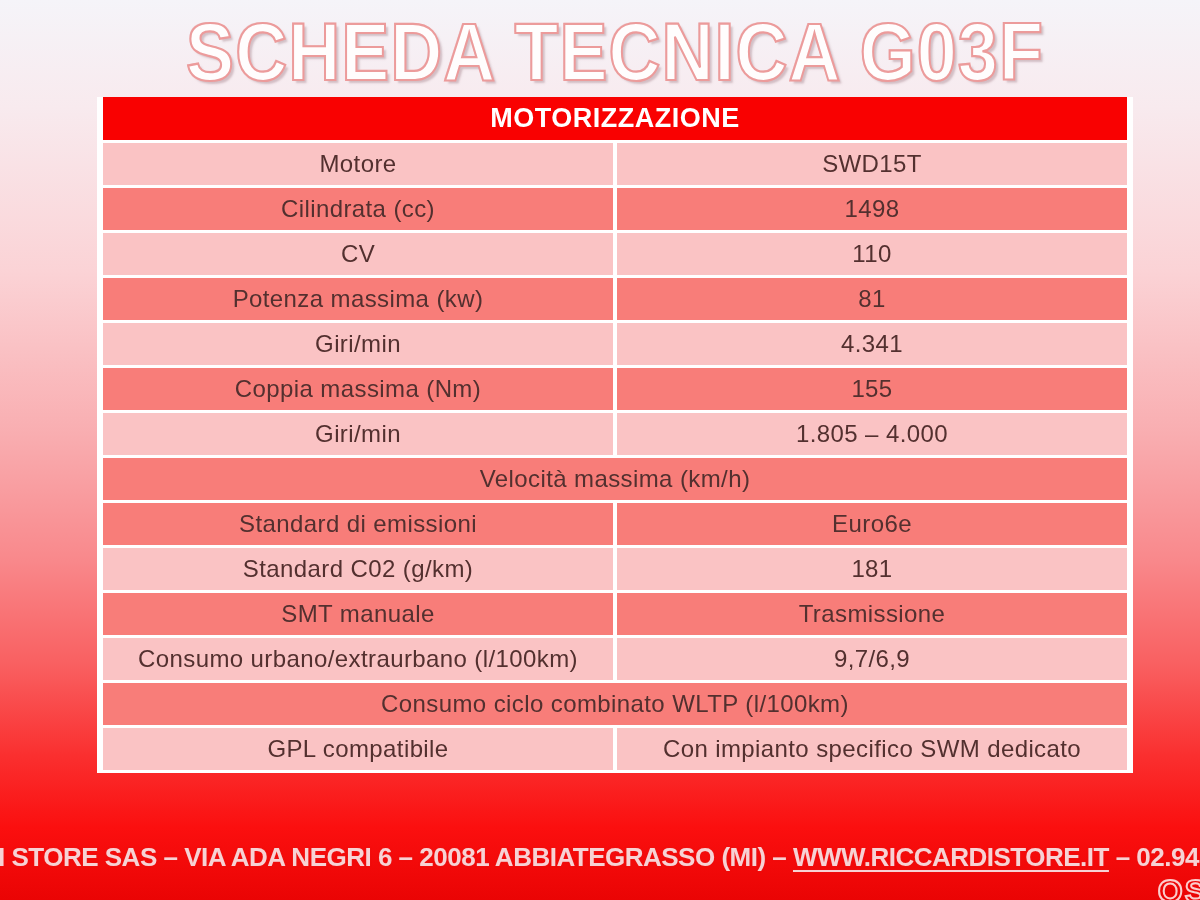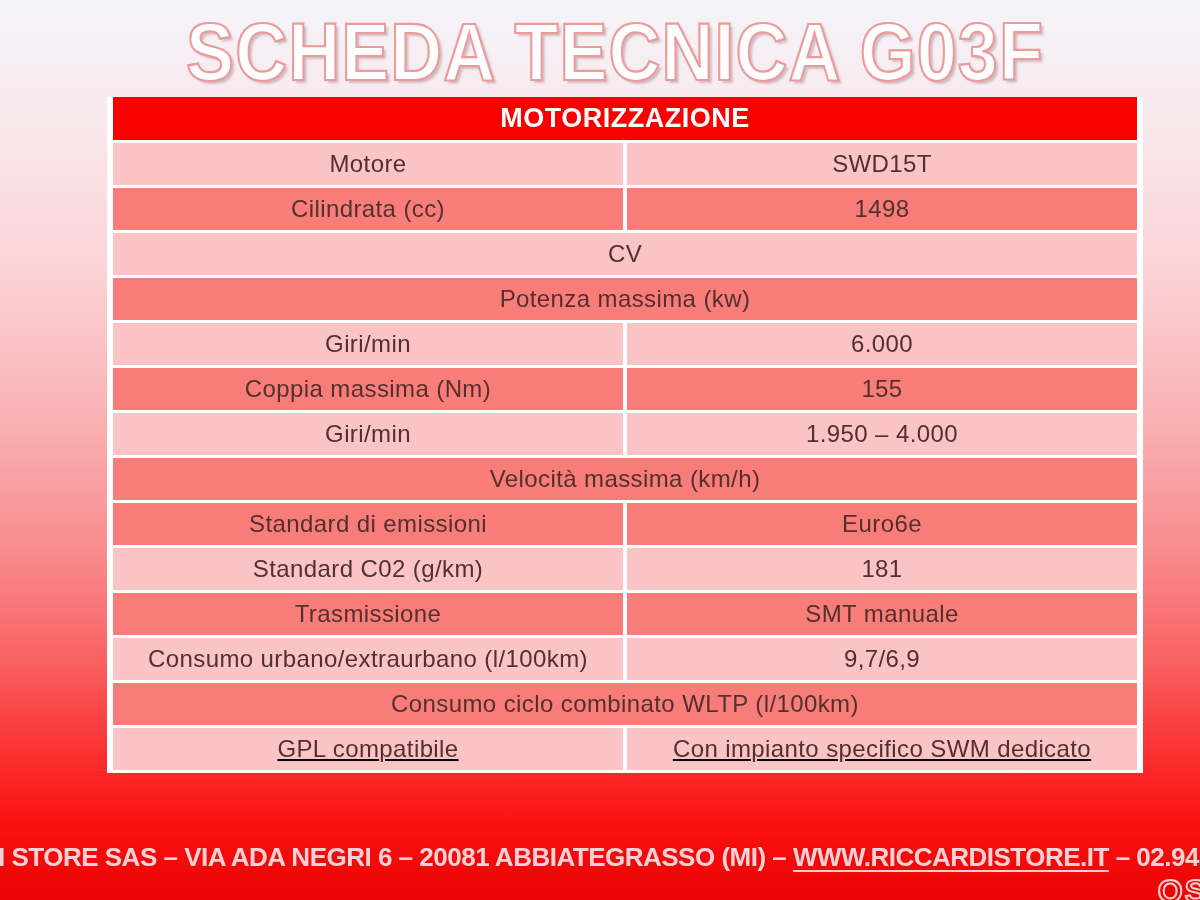--- a/index.html
+++ b/index.html
@@ -26,33 +26,33 @@
     color:#fffdfd;
     -webkit-text-stroke:2px #ec9b9b;
     text-shadow:3px 3px 2px rgba(150,110,120,0.38), -1px -1px 0 rgba(214,130,130,0.30);
     transform:scaleY(1.12);
     transform-origin:top center;
     white-space:nowrap;
   }
 
   
   .spec-table{
-    position:absolute;left:107px;top:97px;width:1036px;
+    position:absolute;left:97px;top:97px;width:1036px;
     background:#ffffff;
     padding:0 6px 3px 6px;
     box-sizing:border-box;
   }
   .table-header{
     height:43px;margin-bottom:3px;
     background:var(--header-red,#f90101);
     display:flex;align-items:center;justify-content:center;
     color:#ffffff;font-size:27px;font-weight:bold;letter-spacing:0.5px;
   }
   .row{display:flex;gap:4px;height:42px;margin-bottom:3px;}
-  .row:last-child{margin-bottom:0;text-decoration:underline;}
+  .row:last-child{margin-bottom:0;}
   .cell{
     flex:1 1 50%;
     display:flex;align-items:center;justify-content:center;
     font-size:24px;letter-spacing:0.4px;
     color:var(--cell-text,#53302f);
     white-space:nowrap;
   }
   .row.light .cell{background:var(--row-light,#fac3c4);}
   .row.dark  .cell{background:var(--row-dark,#f87d79);}
 
@@ -90,50 +90,52 @@
       <div class="row light">
         <div class="cell">Motore</div>
         <div class="cell">SWD15T</div>
       </div>
       <div class="row dark">
         <div class="cell">Cilindrata (cc)</div>
         <div class="cell">1498</div>
       </div>
       <div class="row light">
         <div class="cell">CV</div>
+        <div class="cell">110</div>
       </div>
       <div class="row dark">
         <div class="cell">Potenza massima (kw)</div>
+        <div class="cell">81</div>
       </div>
       <div class="row light">
         <div class="cell">Giri/min</div>
-        <div class="cell">6.000</div>
+        <div class="cell">4.341</div>
       </div>
       <div class="row dark">
         <div class="cell">Coppia massima (Nm)</div>
         <div class="cell">155</div>
       </div>
       <div class="row light">
         <div class="cell">Giri/min</div>
-        <div class="cell">1.950 – 4.000</div>
+        <div class="cell">1.805 – 4.000</div>
       </div>
       <div class="row dark">
         <div class="cell">Velocità massima (km/h)</div>
       </div>
       <div class="row dark">
         <div class="cell">Standard di emissioni</div>
         <div class="cell">Euro6e</div>
       </div>
       <div class="row light">
         <div class="cell">Standard C02 (g/km)</div>
         <div class="cell">181</div>
       </div>
       <div class="row dark">
+        <div class="cell">SMT manuale</div>
         <div class="cell">Trasmissione</div>
-        <div class="cell">SMT manuale</div>
       </div>
       <div class="row light">
         <div class="cell">Consumo urbano/extraurbano (l/100km)</div>
         <div class="cell">9,7/6,9</div>
       </div>
       <div class="row dark">
         <div class="cell">Consumo ciclo combinato WLTP (l/100km)</div>
       </div>
       <div class="row light">
         <div class="cell">GPL compatibile</div>

